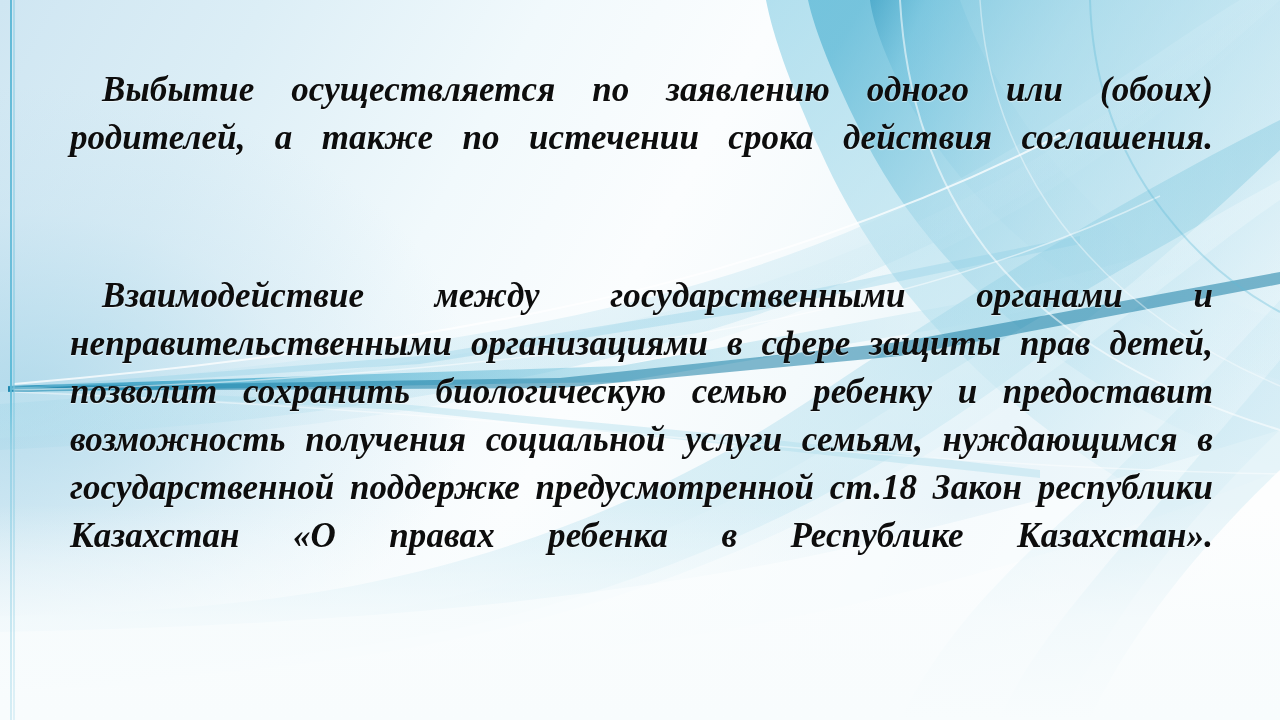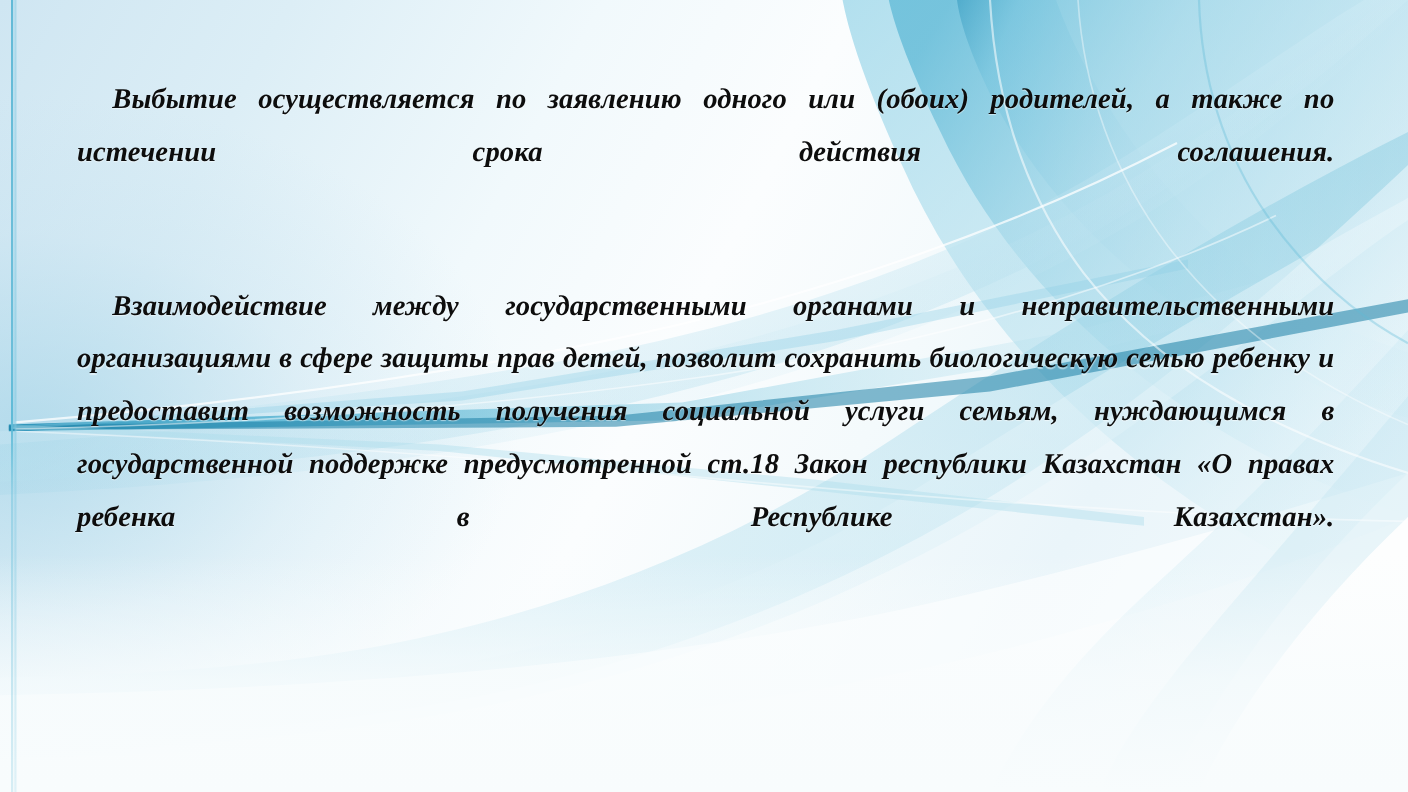--- a/index.html
+++ b/index.html
@@ -53,33 +53,33 @@
     position: absolute;
     left: 70px;
     top: 66px;
     width: 1143px;
   }
   .para {
     margin: 0;
     color: #0d0d0d;
     font-weight: bold;
     font-style: italic;
-    font-size: 26px;
+    font-size: 35px;
     line-height: 48px;
     text-align: justify;
     text-indent: 32px;
     letter-spacing: 0.1px;
     text-shadow: 0 1px 1px rgba(255,255,255,0.55);
   }
   .para::after {
     content: "";
     display: inline-block;
     width: 100%;
   }
-  #para-2 { margin-top: 44px; }
+  #para-2 { margin-top: 62px; }
 </style>
 </head>
 <body>
 
 <div id="slide">
 
   <div class="bg-layer" id="bg-base"></div>
 
   <svg class="bg-layer" viewBox="0 0 1280 720" preserveAspectRatio="none">
     <defs>

